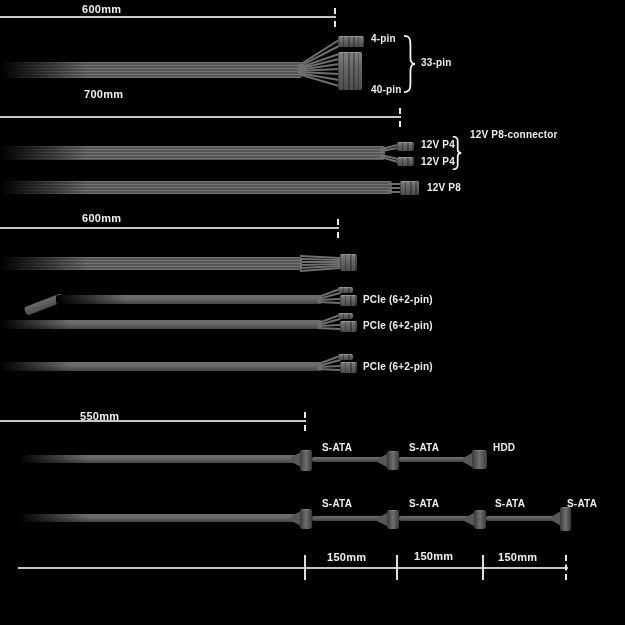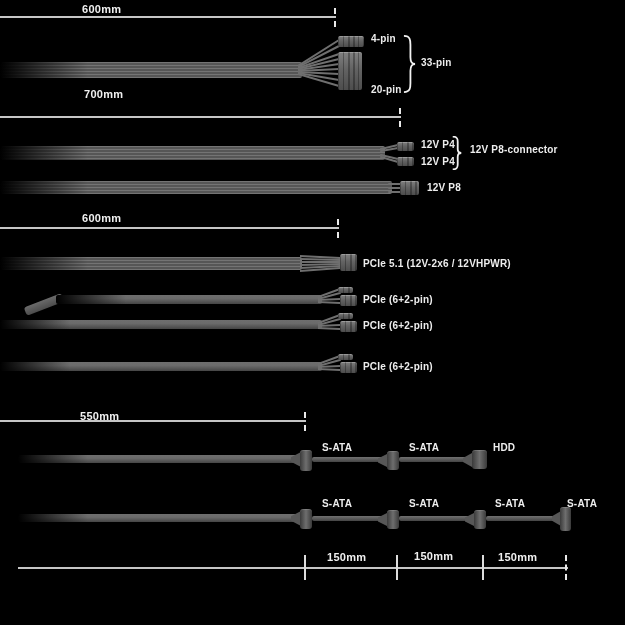--- a/index.html
+++ b/index.html
@@ -78,21 +78,21 @@
       <line x1="0" y1="35" x2="41" y2="25"></line>
     <line x1="0" y1="36" x2="41" y2="30"></line>
       <line x1="0" y1="37" x2="41" y2="35"></line>
     <line x1="0" y1="38" x2="41" y2="40"></line>
       <line x1="0" y1="39" x2="41" y2="46"></line>
     <line x1="0" y1="40" x2="41" y2="52"></line>
   </svg>
   <div class="conn" style="left:338px;top:36px;width:26px;height:11px"></div>
   <div class="conn" style="left:338px;top:52px;width:24px;height:38px"></div>
   <span class="lbl" style="left:371px;top:33px">4-pin</span>
-  <span class="lbl" style="left:371px;top:84px">20-pin</span>
+  <span class="lbl" style="left:371px;top:84px">40-pin</span>
   <svg class="brace" style="left:403px;top:35px" width="13" height="58" viewBox="0 0 14 60" preserveAspectRatio="none">
     <path d="M1 1 C8 1 8 6 8 10 L8 23 C8 28 10 30 13 30 C10 30 8 32 8 37 L8 50 C8 54 8 59 1 59" stroke="#f2f2f2" stroke-width="1.8" fill="none" vector-effect="non-scaling-stroke"></path>
   </svg>
   <span class="lbl" style="left:421px;top:57px">33-pin</span>
 
   <span class="mlbl" style="left:84px;top:88px">700mm</span>
   <div class="mline" style="left:0;top:116px;width:401px"></div>
   <div class="dtick" style="left:399px;top:108px;height:19px"></div>
 
   <div class="cable" style="left:0;top:146px;width:385px;height:14px"></div>
@@ -102,21 +102,21 @@
     <line x1="1" y1="17" x2="18" y2="21"></line>
       <line x1="1" y1="19" x2="18" y2="24"></line>
   </svg>
   <div class="conn" style="left:397px;top:142px;width:17px;height:9px"></div>
   <div class="conn" style="left:397px;top:157px;width:17px;height:9px"></div>
   <span class="lbl" style="left:421px;top:139px">12V P4</span>
   <span class="lbl" style="left:421px;top:156px">12V P4</span>
   <svg class="brace" style="left:452px;top:136px" width="10" height="34" viewBox="0 0 14 60" preserveAspectRatio="none">
     <path d="M1 1 C8 1 8 6 8 10 L8 23 C8 28 10 30 13 30 C10 30 8 32 8 37 L8 50 C8 54 8 59 1 59" stroke="#f2f2f2" stroke-width="1.8" fill="none" vector-effect="non-scaling-stroke"></path>
   </svg>
-  <span class="lbl" style="left:470px;top:144px">12V P8-connector</span>
+  <span class="lbl" style="left:470px;top:129px">12V P8-connector</span>
 
   <div class="cable" style="left:0;top:181px;width:392px;height:13px"></div>
   <svg class="fan" style="left:388px;top:180px" width="14" height="16">
     <line x1="1" y1="4" x2="12" y2="4"></line>
       <line x1="1" y1="8" x2="12" y2="8"></line>
       <line x1="1" y1="12" x2="12" y2="12"></line>
   </svg>
   <div class="conn" style="left:400px;top:181px;width:19px;height:14px"></div>
   <span class="lbl" style="left:427px;top:182px">12V P8</span>
 
@@ -127,21 +127,20 @@
   <div class="cable" style="left:0;top:257px;width:302px;height:13px"></div>
   <svg class="fan" style="left:300px;top:252px" width="40" height="22">
     <line x1="0" y1="4" x2="40" y2="6"></line>
       <line x1="0" y1="7" x2="40" y2="8"></line>
     <line x1="0" y1="10" x2="40" y2="10"></line>
       <line x1="0" y1="13" x2="40" y2="12"></line>
     <line x1="0" y1="16" x2="40" y2="14"></line>
       <line x1="0" y1="19" x2="40" y2="16"></line>
   </svg>
   <div class="conn" style="left:340px;top:254px;width:17px;height:17px"></div>
-  <span class="lbl" style="left:363px;top:258px">PCIe 5.1 (12V-2x6 / 12VHPWR)</span>
 
   <div class="diag" style="left:24px;top:300px;width:40px;height:9px"></div>
   <div class="cable solid" style="left:56px;top:295px;width:266px;height:9px"></div>
   <svg class="fan" style="left:318px;top:284px" width="24" height="24">
     <line x1="0" y1="13" x2="22" y2="5"></line>
       <line x1="0" y1="15" x2="22" y2="9"></line>
     <line x1="0" y1="16" x2="22" y2="15"></line>
       <line x1="0" y1="18" x2="22" y2="19"></line>
   </svg>
   <div class="conn" style="left:338px;top:287px;width:15px;height:6px"></div>

